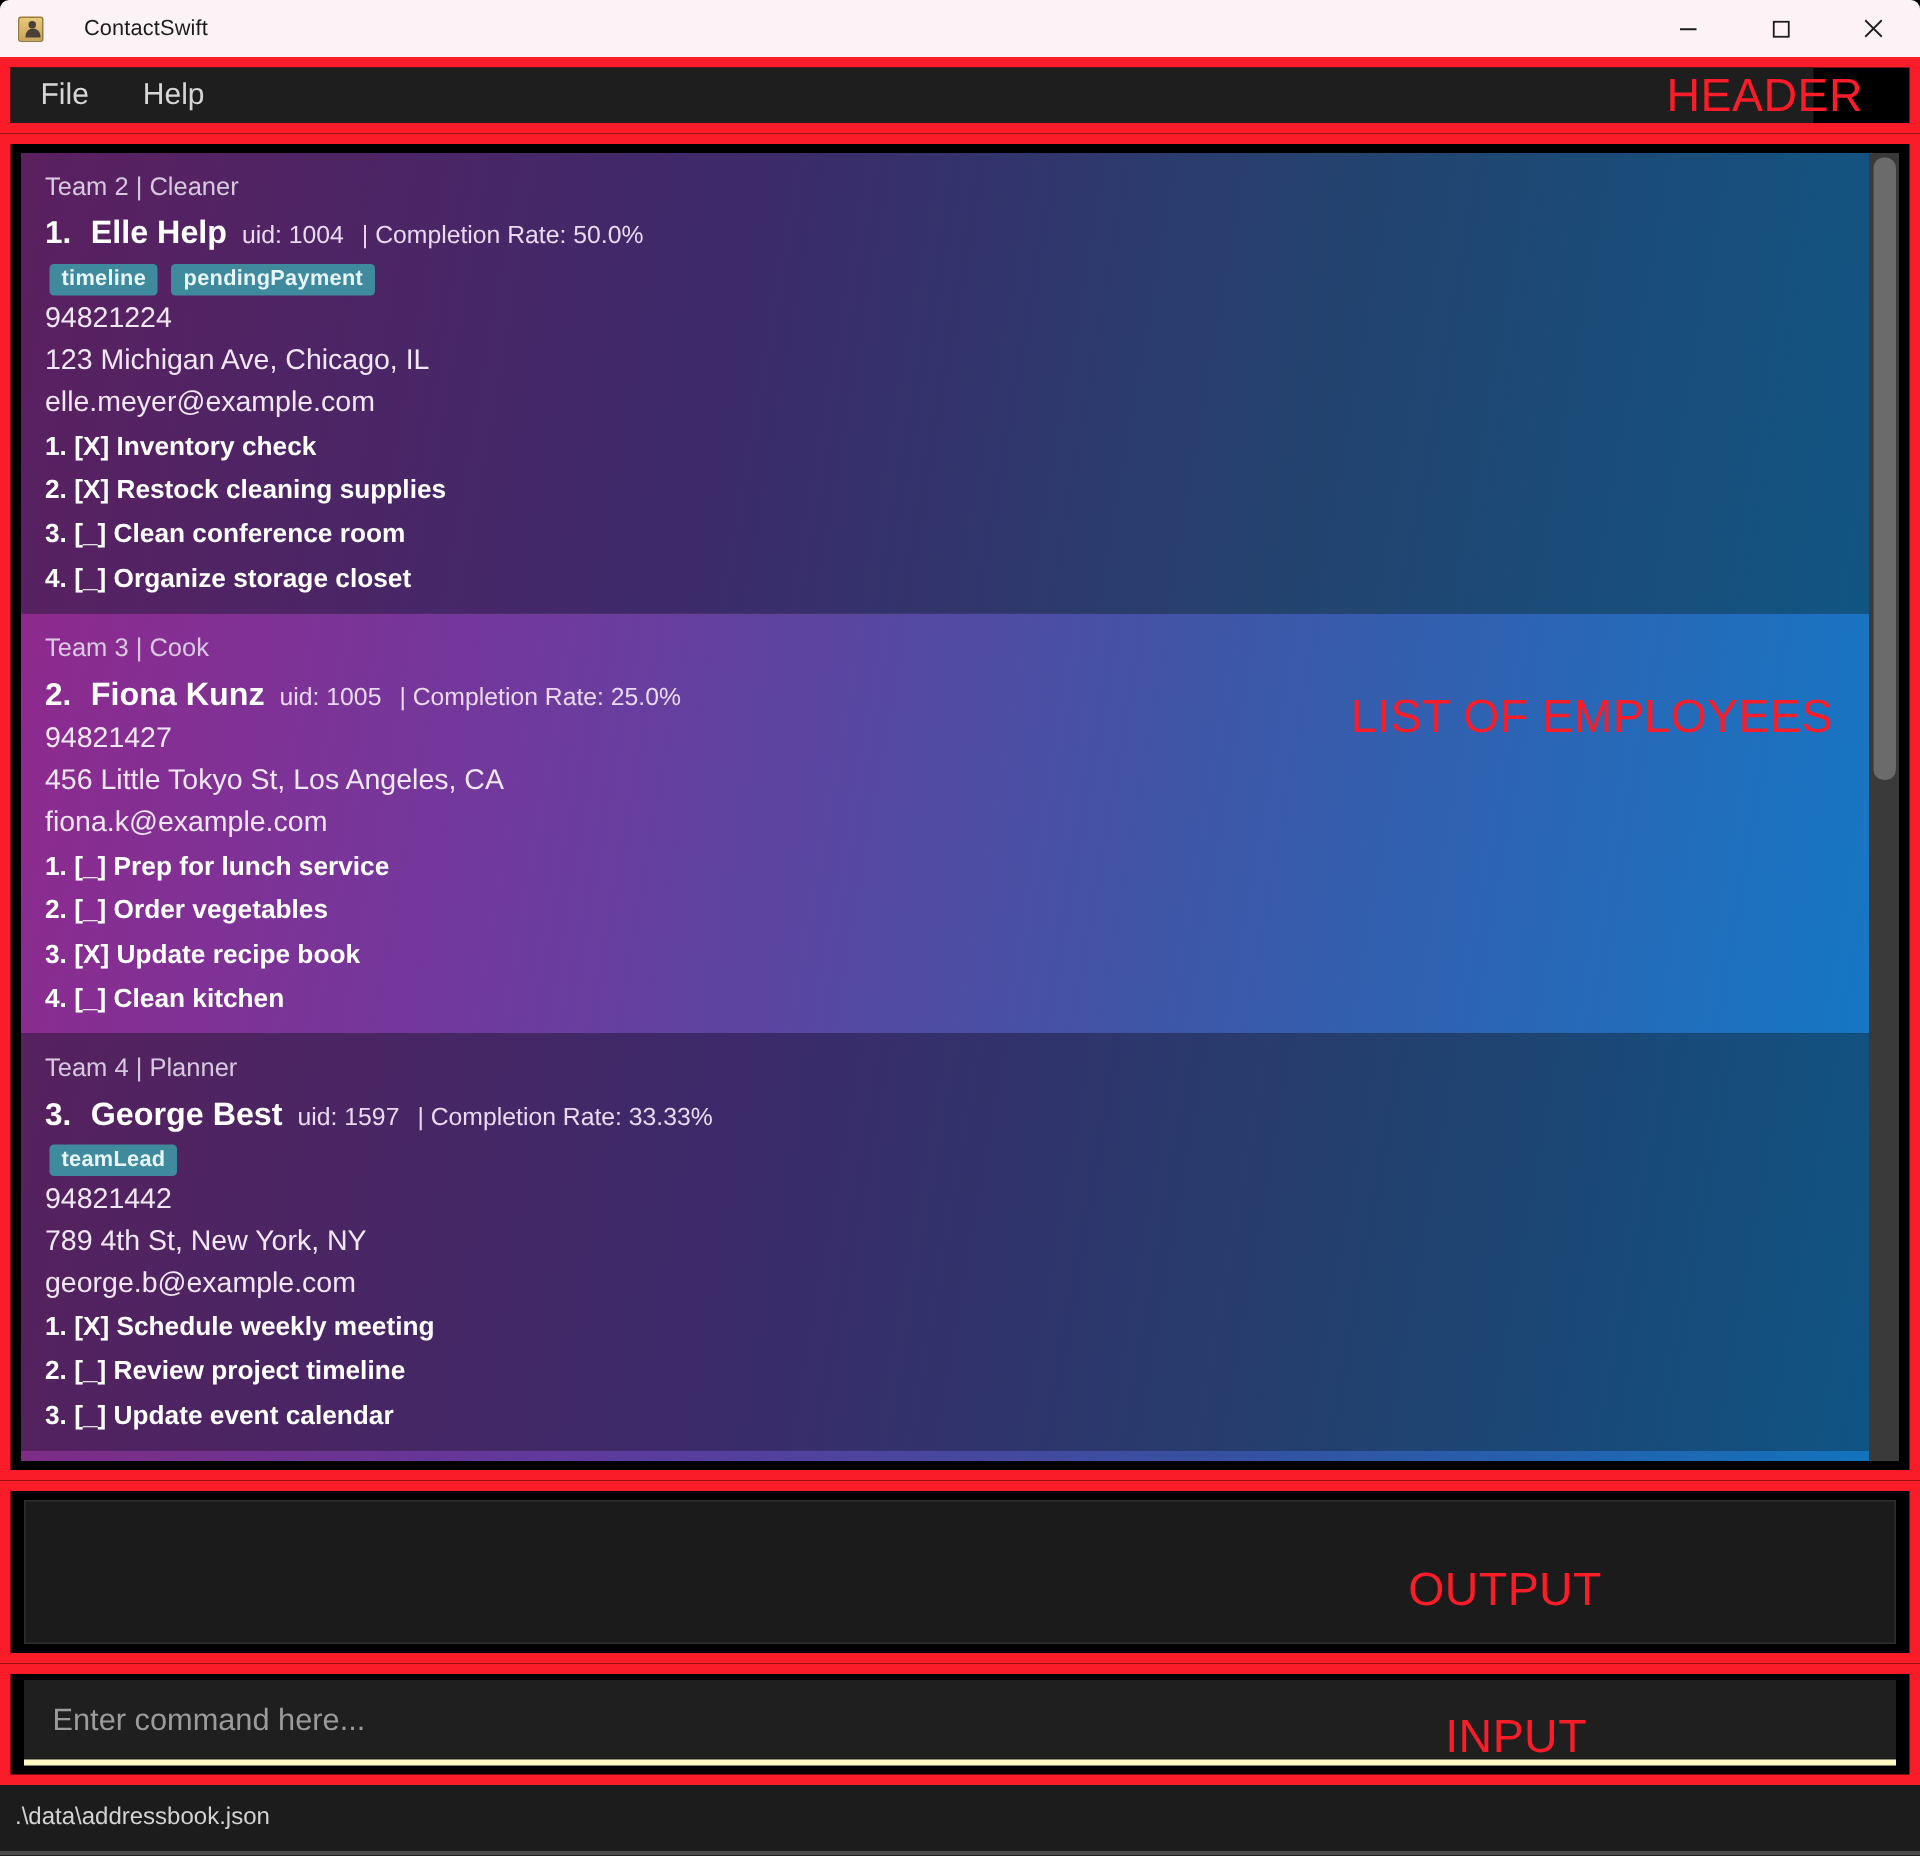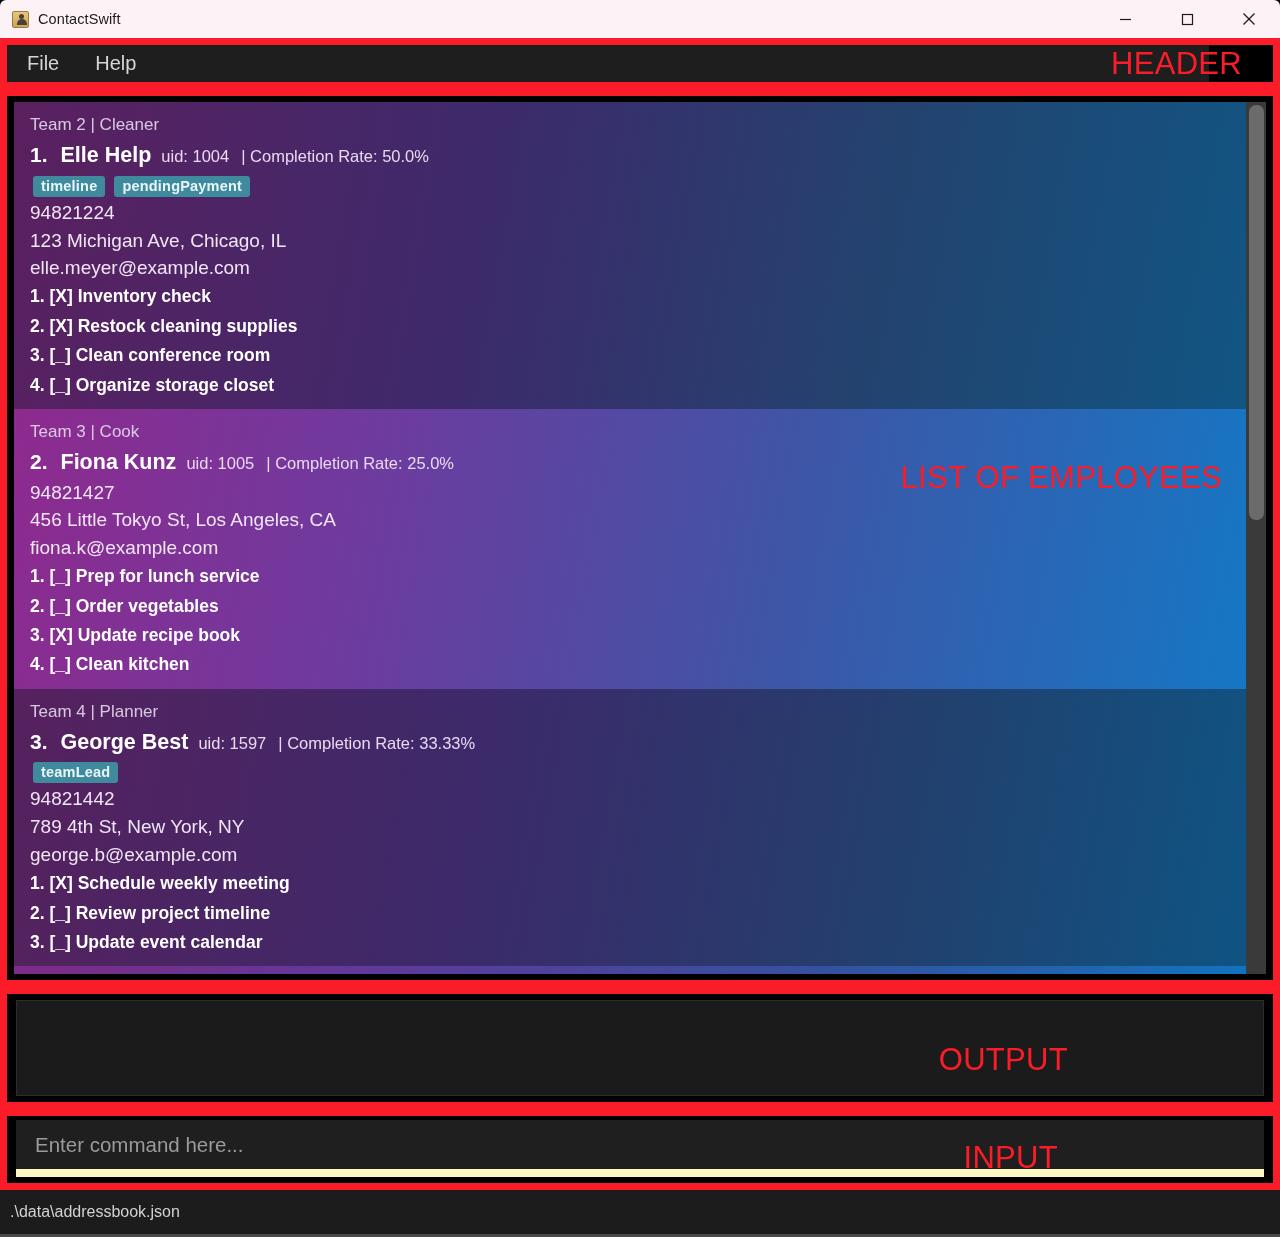--- a/index.html
+++ b/index.html
@@ -11,21 +11,21 @@
   }
   .app { position: relative; width: 1280px; height: 1237px; background: #000; }
 
   
   .titlebar {
     position: absolute; left: 0; top: 0; width: 1280px; height: 38px;
     background: #fdf2f5;
     display: flex; align-items: center;
     border-top-left-radius: 6px; border-top-right-radius: 6px;
   }
-  .tb-left { display: flex; align-items: center; gap: 9px; padding-left: 12px; }
+  .tb-left { display: flex; align-items: center; gap: 27px; padding-left: 12px; }
   .tb-icon {
     width: 17px; height: 17px; border-radius: 2px;
     background: linear-gradient(#e8c87a, #c9a35a);
     border: 1px solid #9c7c3c;
     display: flex; align-items: center; justify-content: center;
     position: relative;
   }
   .tb-icon::before {
     content: ""; position: absolute; top: 2.5px; left: 6px;
     width: 5px; height: 5px; border-radius: 50%; background: #4a4038;
@@ -104,21 +104,21 @@
   }
   .anno-output { right: 212px; top: 1042px; }
 
   
   .inwrap { position: absolute; left: 0; top: 1109px; width: 1280px; height: 81px; }
   .inframe { position: absolute; left: 0; top: 0; width: 1280px; height: 81px;
              border: 7px solid #fa1c28; background: #000; }
   .inbox {
     position: absolute; left: 16px; top: 11px; width: 1248px; height: 57px;
     background: #1f1f1f; display: flex; align-items: center; padding-left: 19px;
-    border-bottom: 8px solid #fef9c3;
+    border-bottom: 4px solid #fef9c3;
   }
   .ph { color: #9b9b9b; font-size: 20.5px; }
   .anno-input { right: 222px; top: 1140px; }
 
   
   .statusbar {
     position: absolute; left: 0; top: 1190px; width: 1280px; height: 47px;
     background: #1c1c1c; display: flex; align-items: center; padding-left: 10px;
     border-bottom: 3px solid #4a4a4a;
   }

